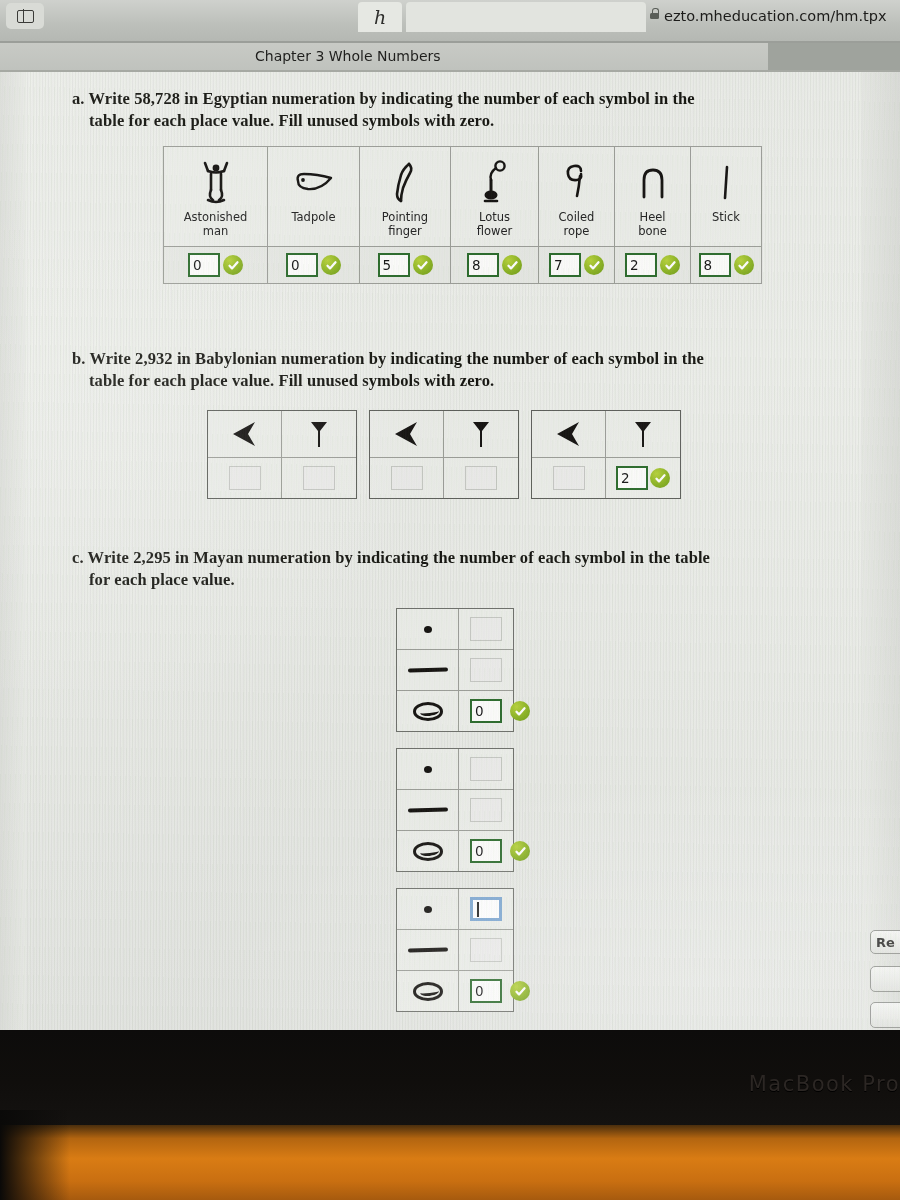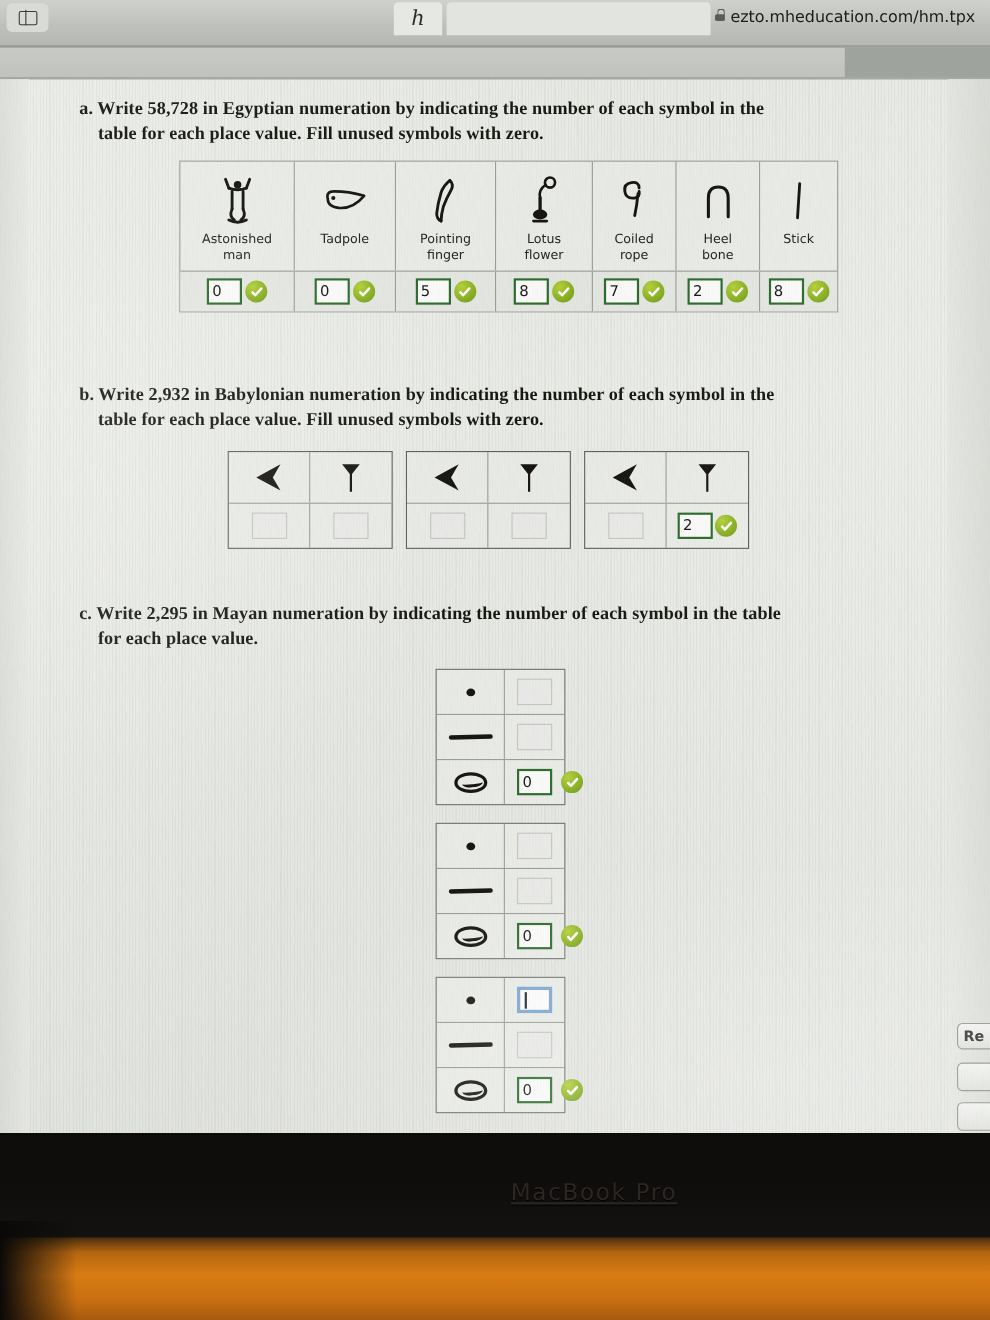--- a/index.html
+++ b/index.html
@@ -16,24 +16,23 @@
     position:absolute; left:0; top:0; width:900px; height:1200px;
   }
 
   
   .bezel {
     position:absolute; left:0; top:1030px; width:900px; height:95px;
     background:linear-gradient(180deg,#0d0c0b 0%,#100e0c 55%,#141210 100%);
   }
   .bezel-label {
     position:absolute; left:0; top:1072px; width:900px;
-    text-align:center; color:#2c2724; font-size:21px; letter-spacing:1.5px;
+    text-align:right; color:#2c2724; font-size:21px; letter-spacing:1.5px;
     font-family:"DejaVu Sans", sans-serif;
     text-shadow:0 1px 0 #000;
-    text-decoration:underline;
   }
   .bezel-label-inner { margin-left:180px; }
   .desk {
     position:absolute; left:0; top:1125px; width:900px; height:75px;
     background:linear-gradient(180deg,#4a2e0d 0%,#b36510 18%,#d97c14 45%,#c96f11 75%,#a65a0e 100%);
   }
   .desk-shadow {
     position:absolute; left:0; top:1110px; width:70px; height:90px;
     background:linear-gradient(90deg,#0a0908 0%, rgba(10,9,8,0) 100%);
   }
@@ -278,20 +277,21 @@
   </div>
   <div class="tab-blank"></div>
 
   <div class="urlbar">
     <span class="lock"></span>
     <span>ezto.mheducation.com/hm.tpx</span>
   </div>
 
   <div class="tabstrip"></div>
   <div class="tabstrip-right"></div>
+  <div class="tabstrip-title">Chapter 3 Whole Numbers</div>
   <div class="tabstrip-edge"></div>
 
   <div class="page"></div>
   <div class="page-left-strip"></div>
   <div class="page-right-strip"></div>
 
   <div class="qtext" style="left:72px; top:88px; width:700px;">
     <span>a. Write 58,728 in Egyptian numeration by indicating the number of each symbol in the</span>
     <span class="ind">table for each place value. Fill unused symbols with zero.</span>
   </div>

